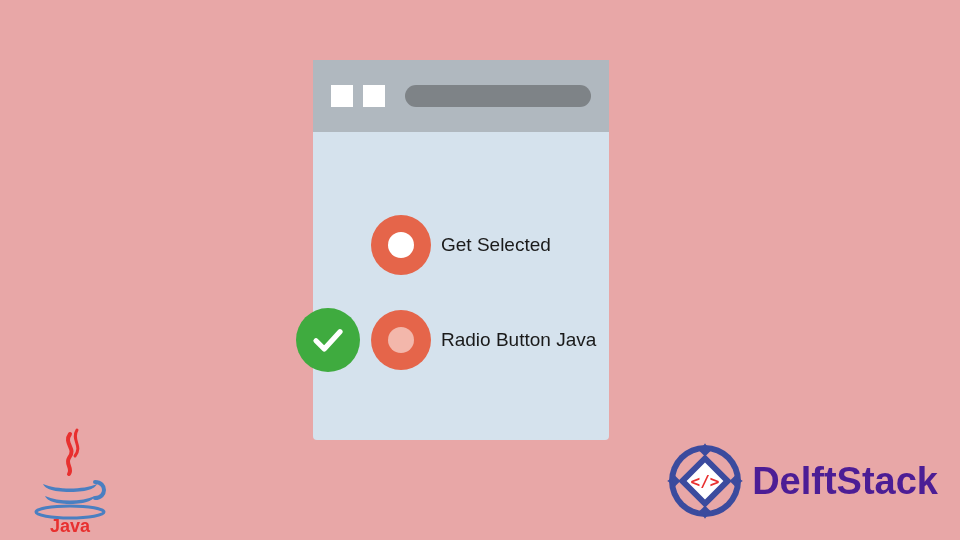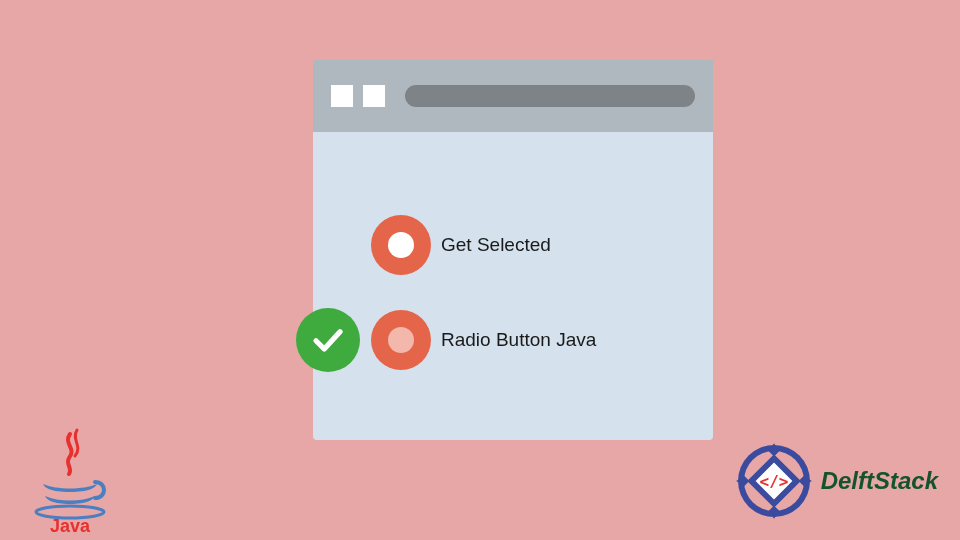--- a/index.html
+++ b/index.html
@@ -8,21 +8,21 @@
     height: 540px;
     background: #e8a7a7;
     position: relative;
     font-family: -apple-system, BlinkMacSystemFont, "Segoe UI", Arial, sans-serif;
     overflow: hidden;
   }
   .window {
     position: absolute;
     left: 313px;
     top: 60px;
-    width: 400px;
+    width: 296px;
     height: 380px;
     background: #d5e2ed;
     border-radius: 4px;
     overflow: visible;
   }
   .titlebar {
     height: 72px;
     background: #b0b8bf;
     display: flex;
     align-items: center;
@@ -96,24 +96,23 @@
   .brand {
     position: absolute;
     right: 22px;
     bottom: 20px;
     display: flex;
     align-items: center;
     gap: 8px;
   }
   .brand-mark { width: 78px; height: 78px; position: relative; }
   .brand-text {
-    font-size: 24px;
-    font-style: italic;
+    font-size: 38px;
     font-weight: 600;
-    color: #14532d;
+    color: #4c1d95;
   }
 </style>
 </head>
 <body>
 
 <div class="window">
   <div class="titlebar">
     <div class="tb-square"></div>
     <div class="tb-square"></div>
     <div class="tb-pill"></div>

